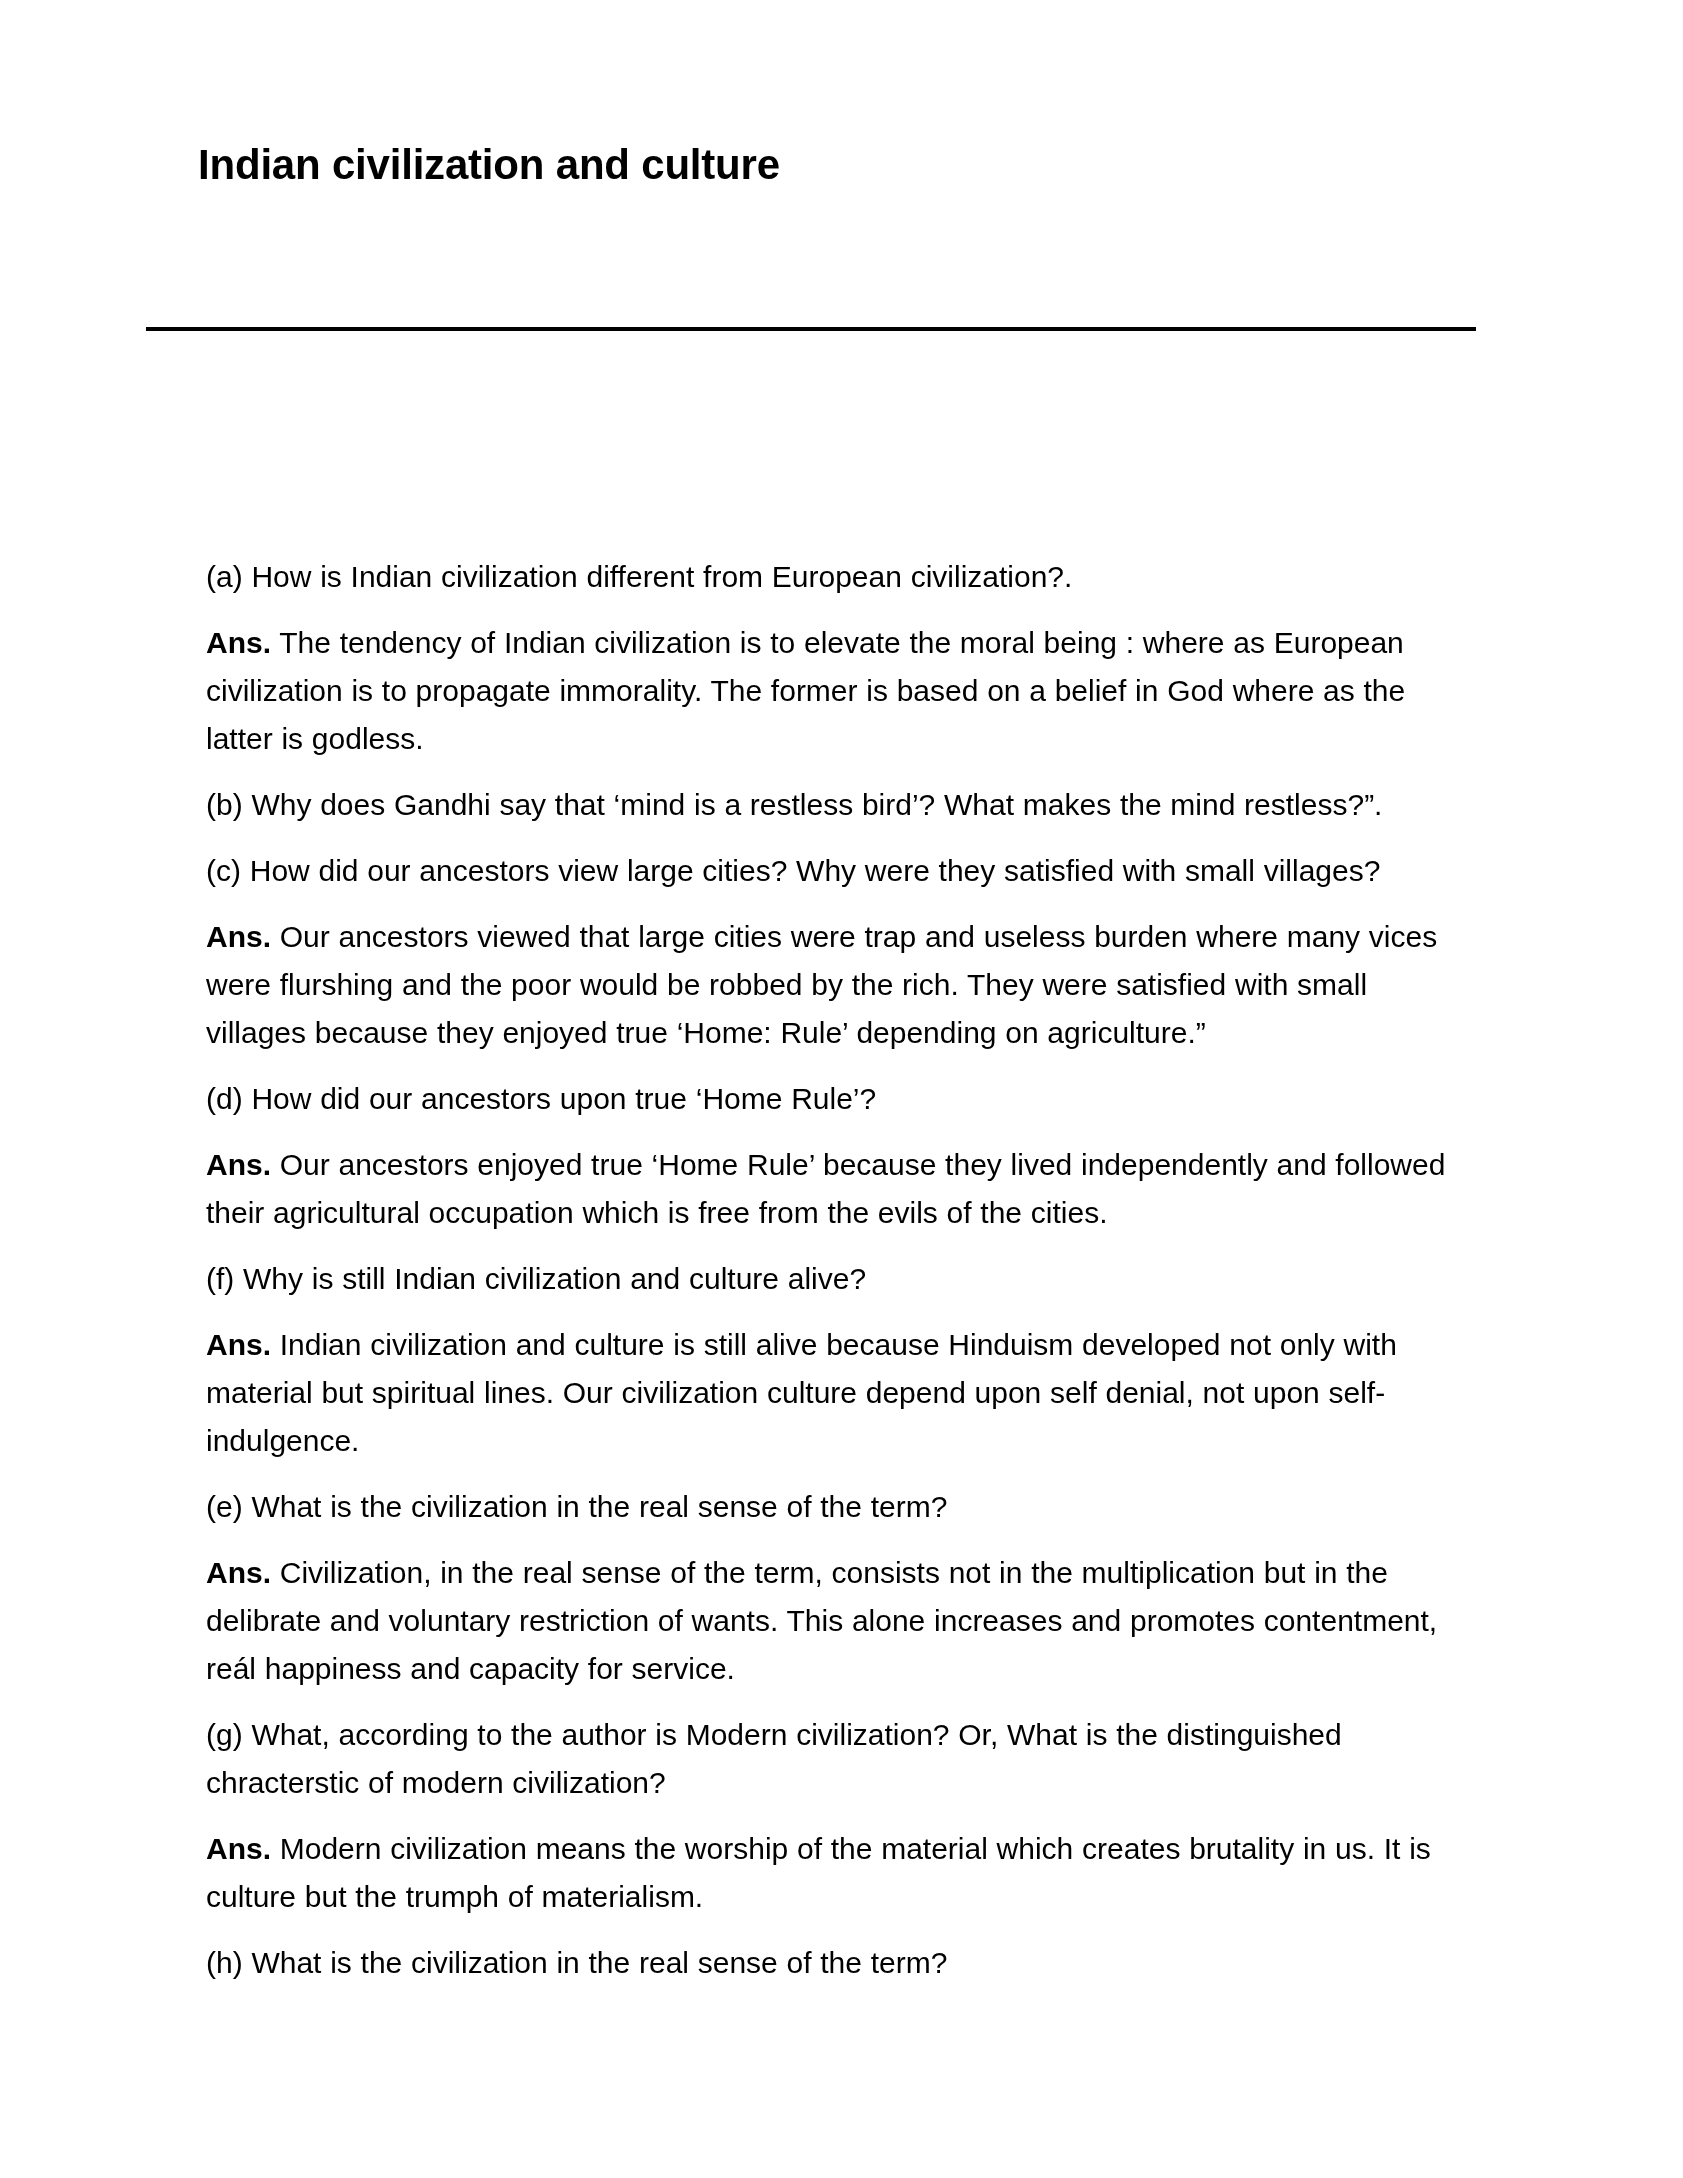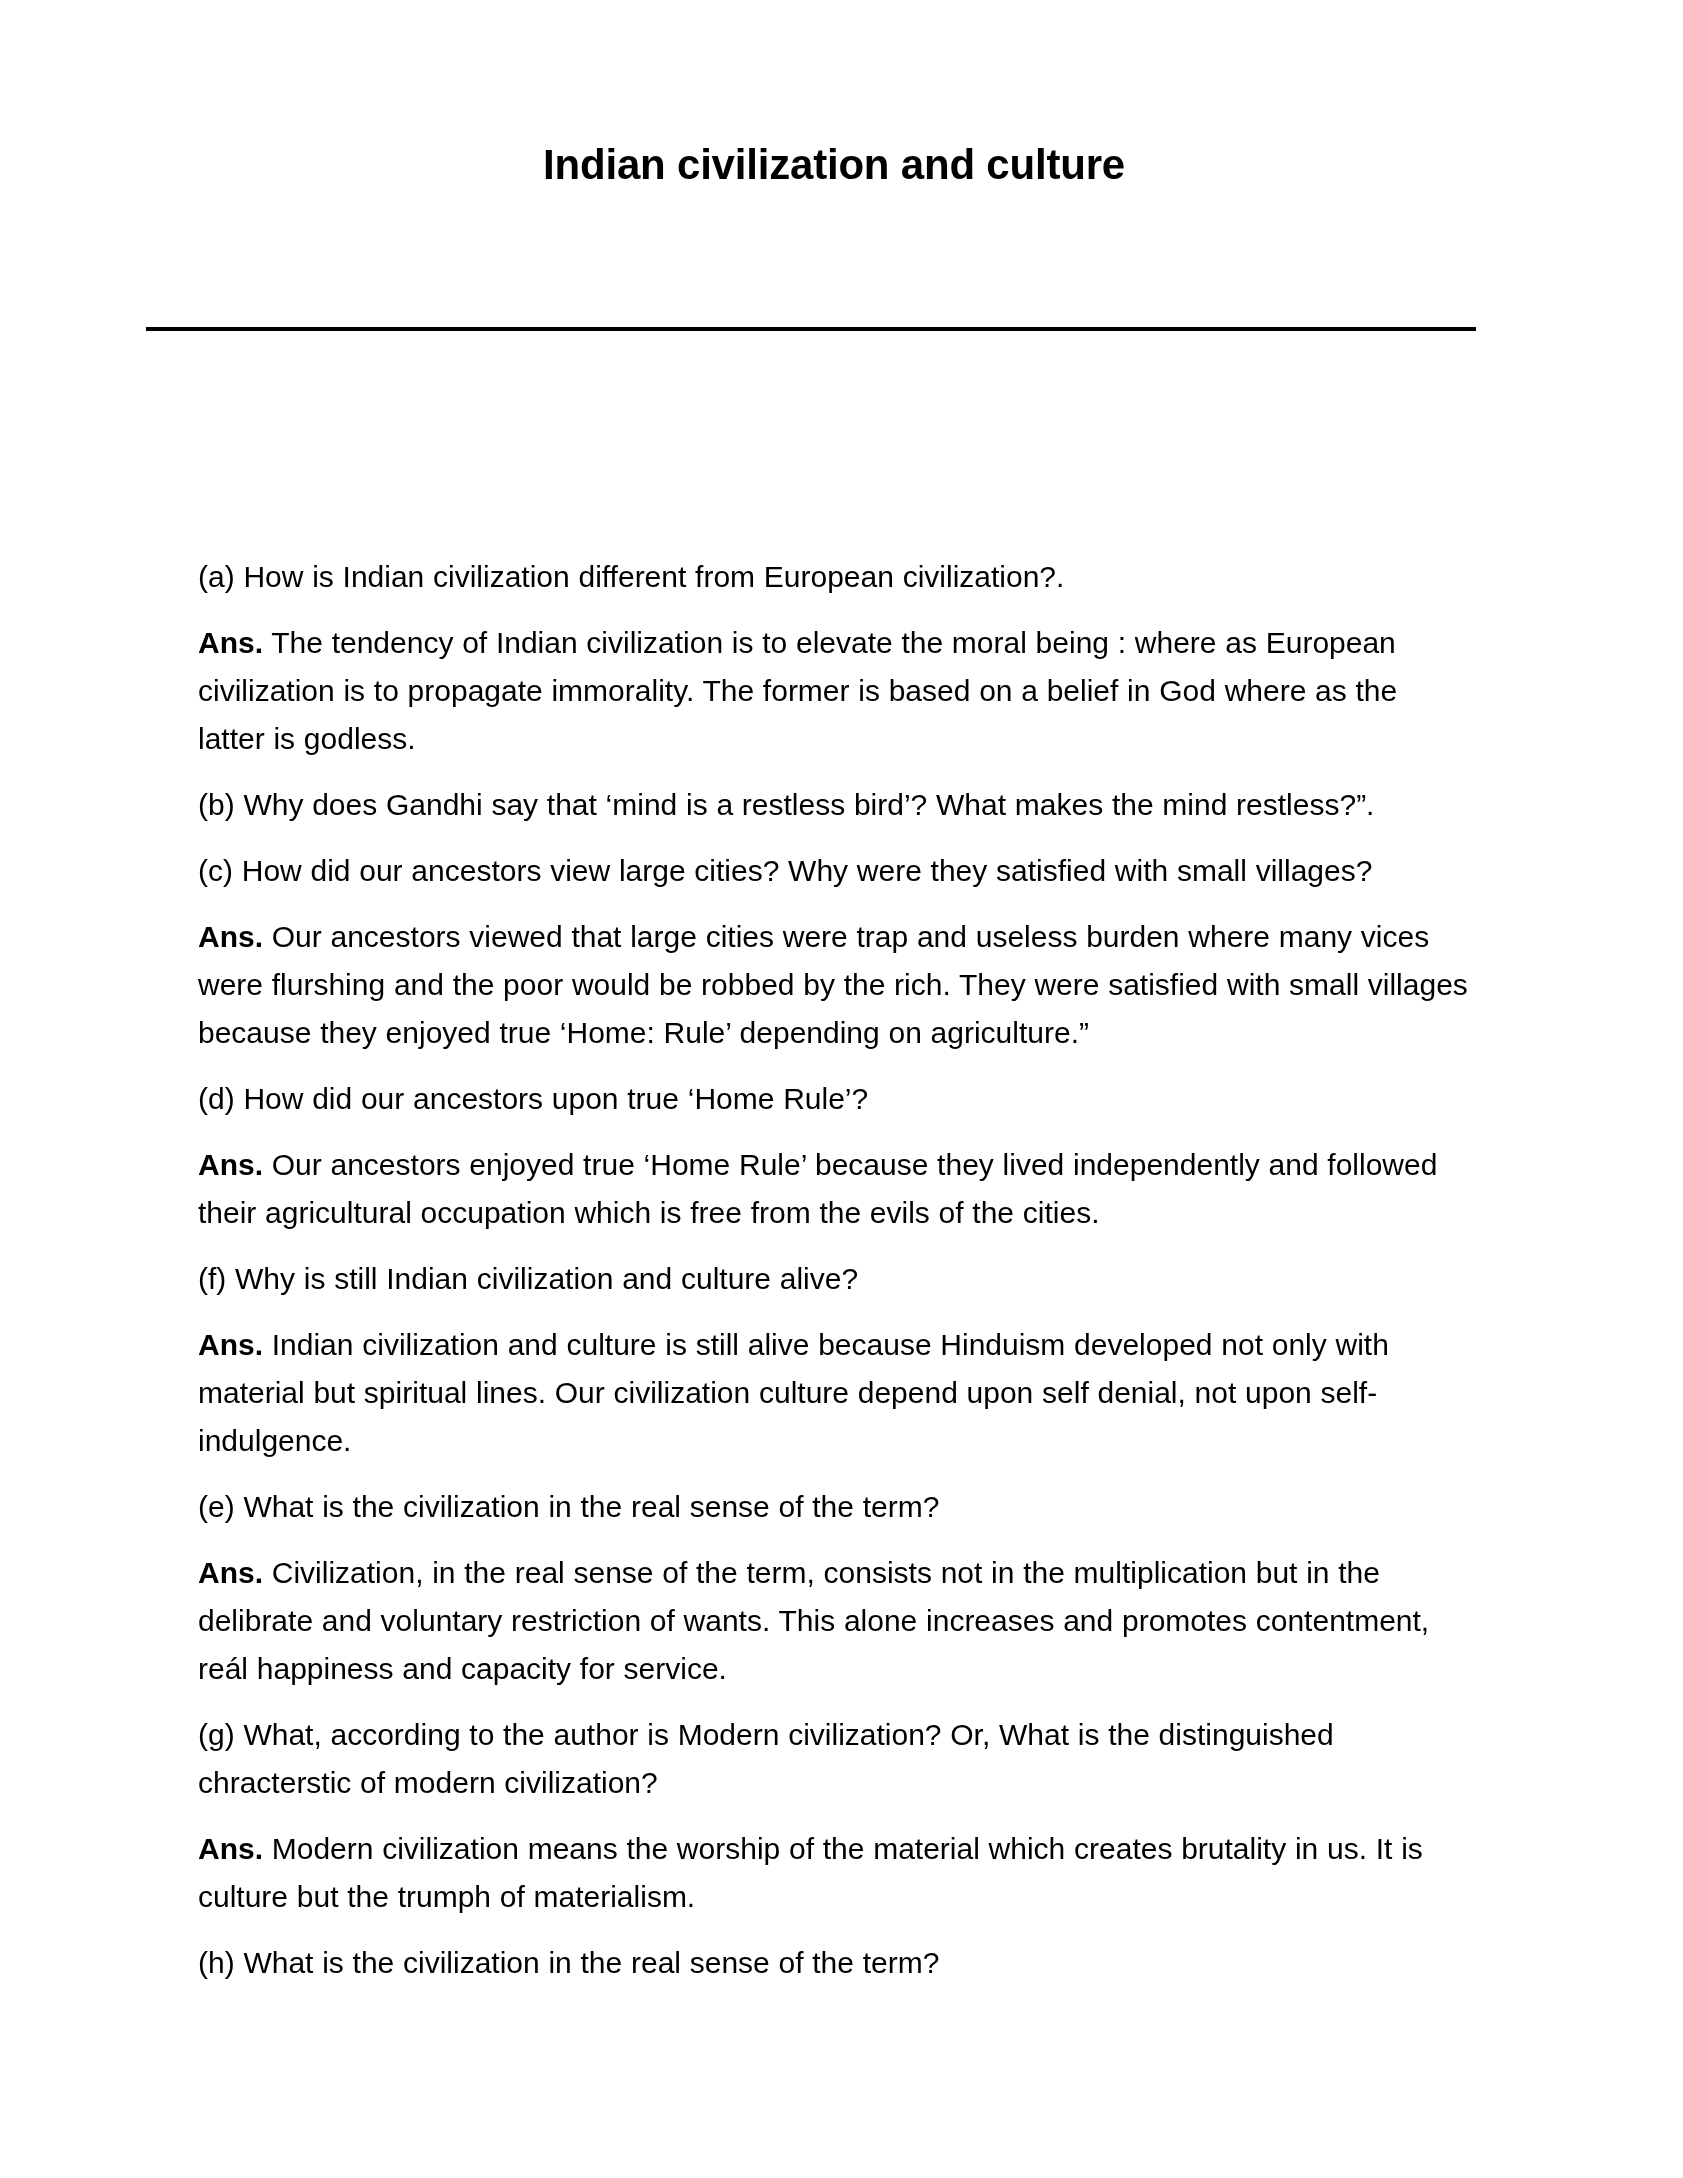--- a/index.html
+++ b/index.html
@@ -27,21 +27,20 @@
   .content {
     position: absolute;
     left: 198px;
     top: 0;
     width: 1272px;
   }
 
   .doc-title {
     margin: 0;
     padding-top: 139px;
-    text-align: center;
     font-size: 42px;
     font-weight: bold;
     letter-spacing: -0.2px;
     line-height: 1.25;
     color: #000000;
   }
 
   .title-rule {
     position: absolute;
     left: -52px;
@@ -57,21 +56,21 @@
     padding-top: 361px;
     list-style: none;
   }
 
   .qa-block {
     margin: 0;
   }
 
   .q-text,
   .a-text {
-    margin: 0 0 0 0;
+    margin: 0 0 0 8px;
     font-size: 30px;
     line-height: 48px;
     text-align: left;
     color: #000000;
     word-spacing: 0.4px;
   }
 
   .q-text {
     padding-bottom: 18px;
   }

